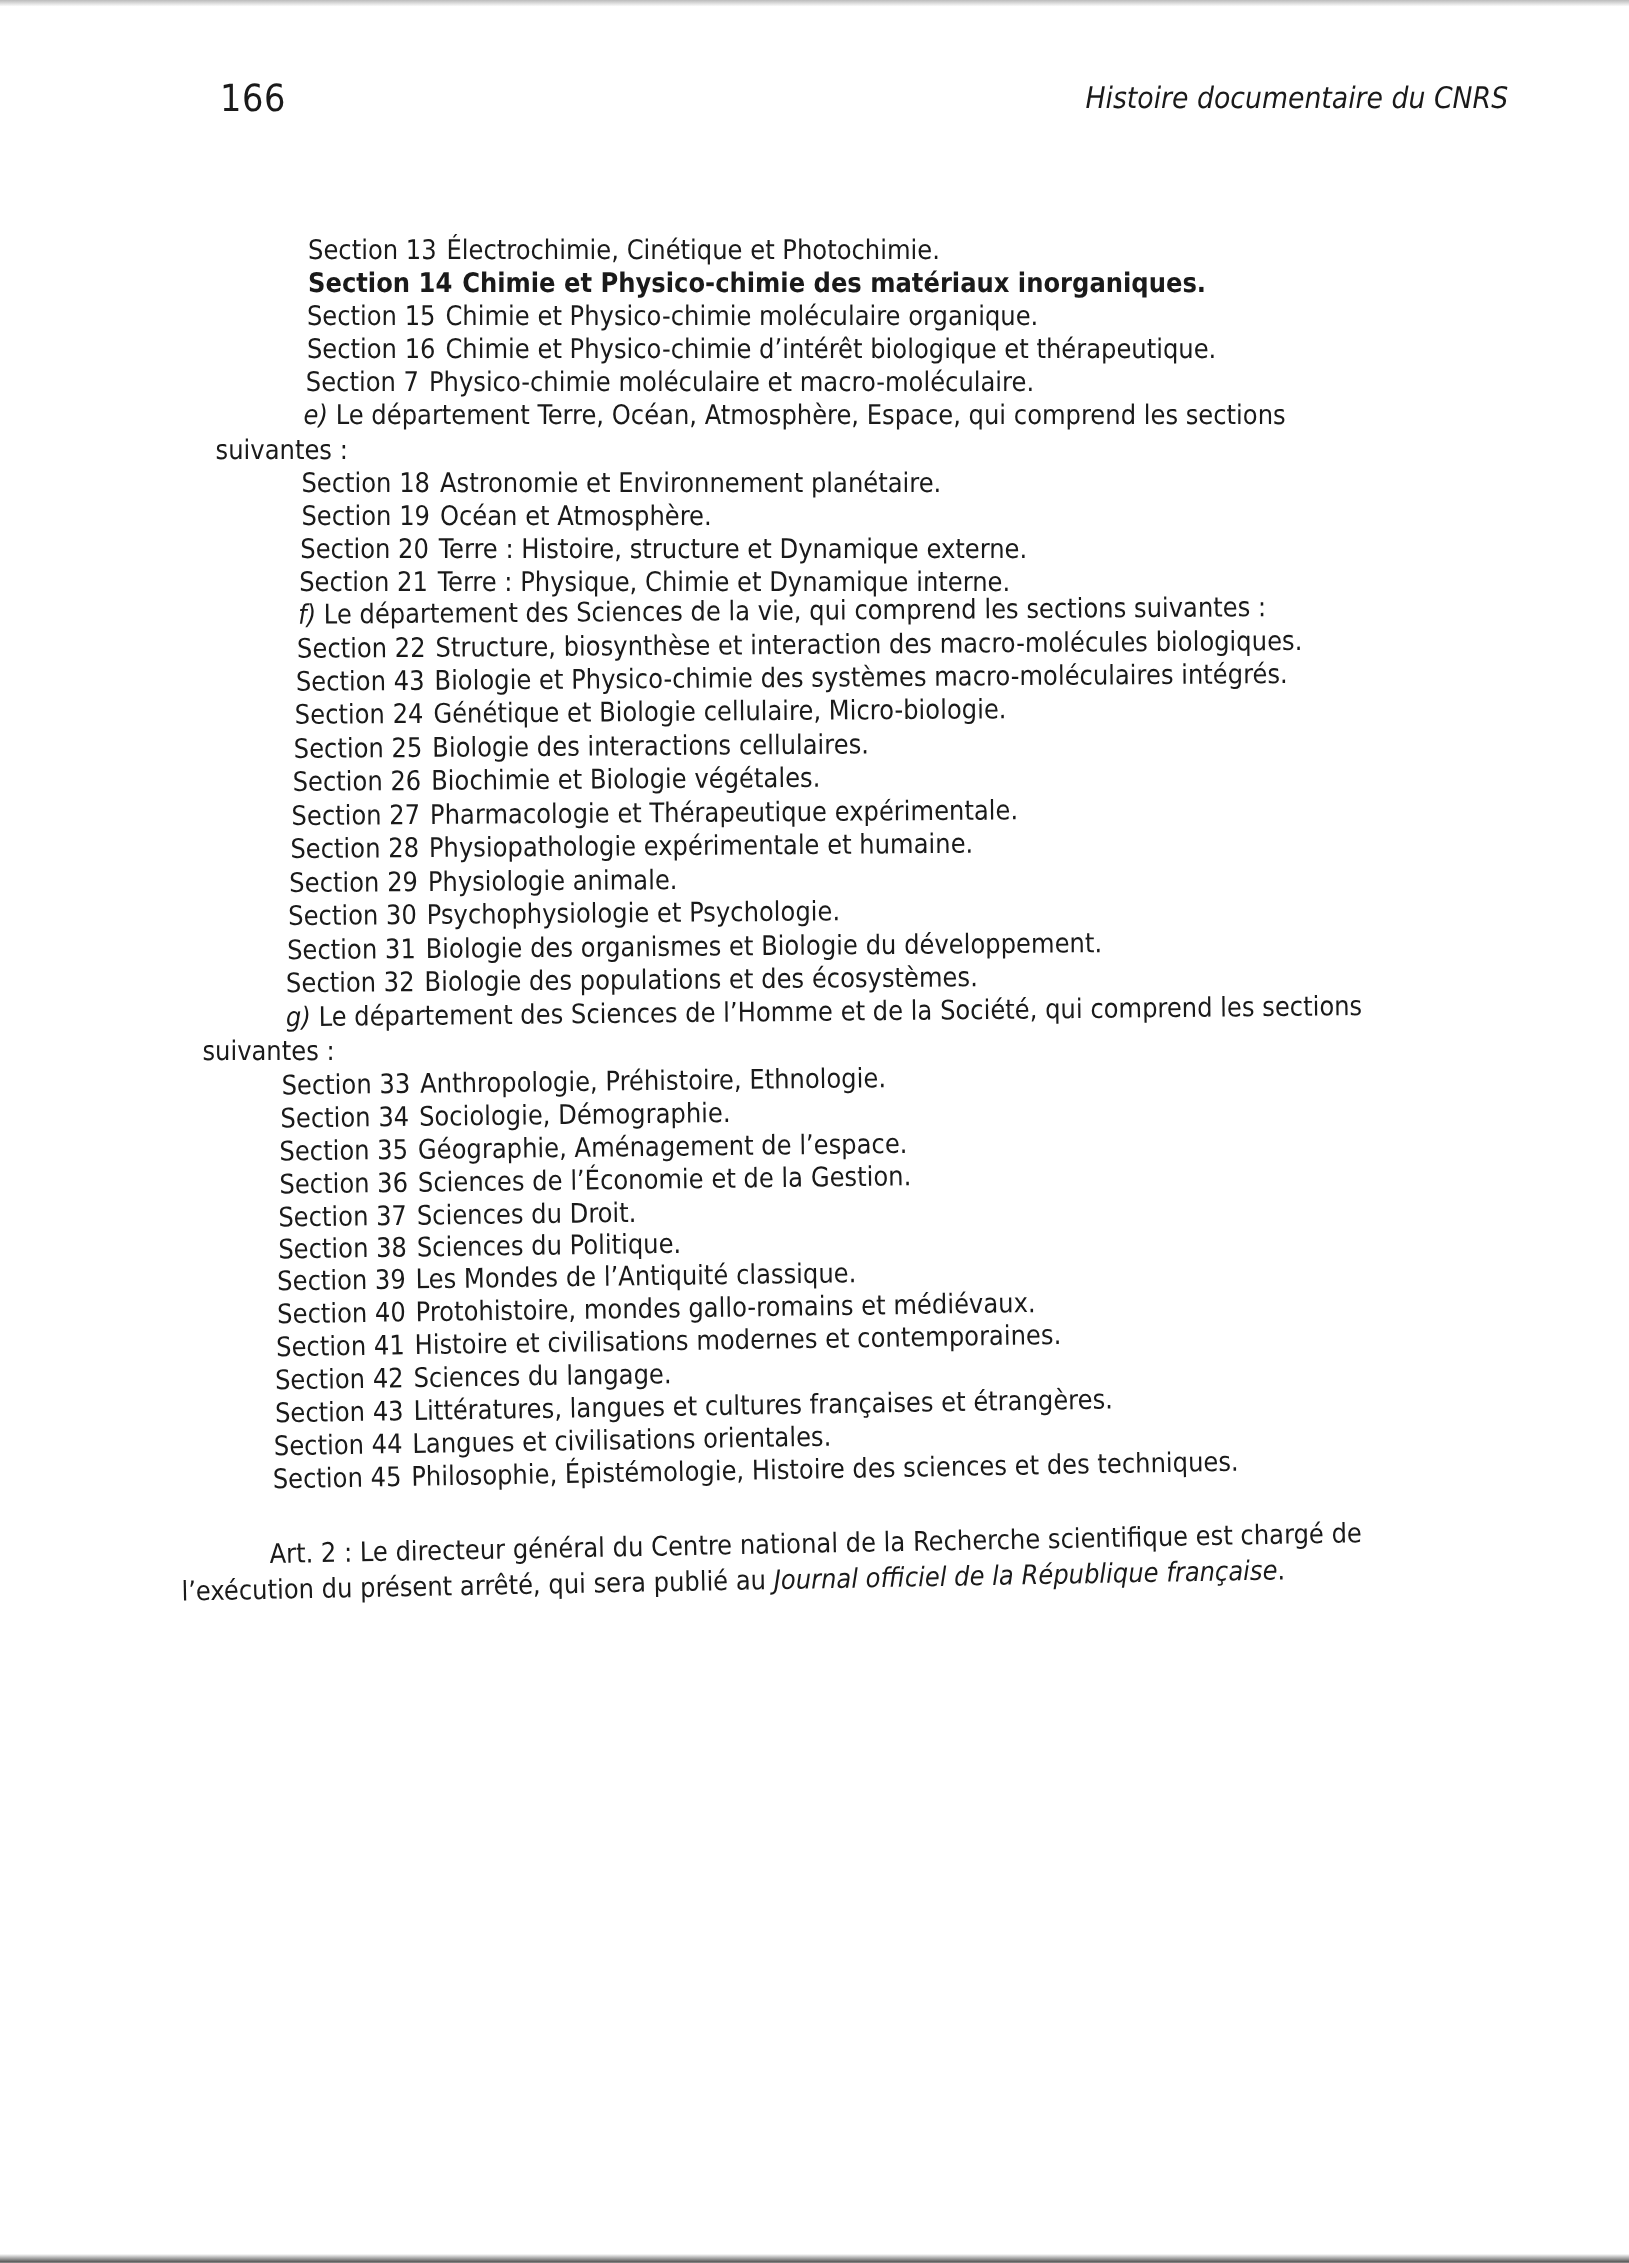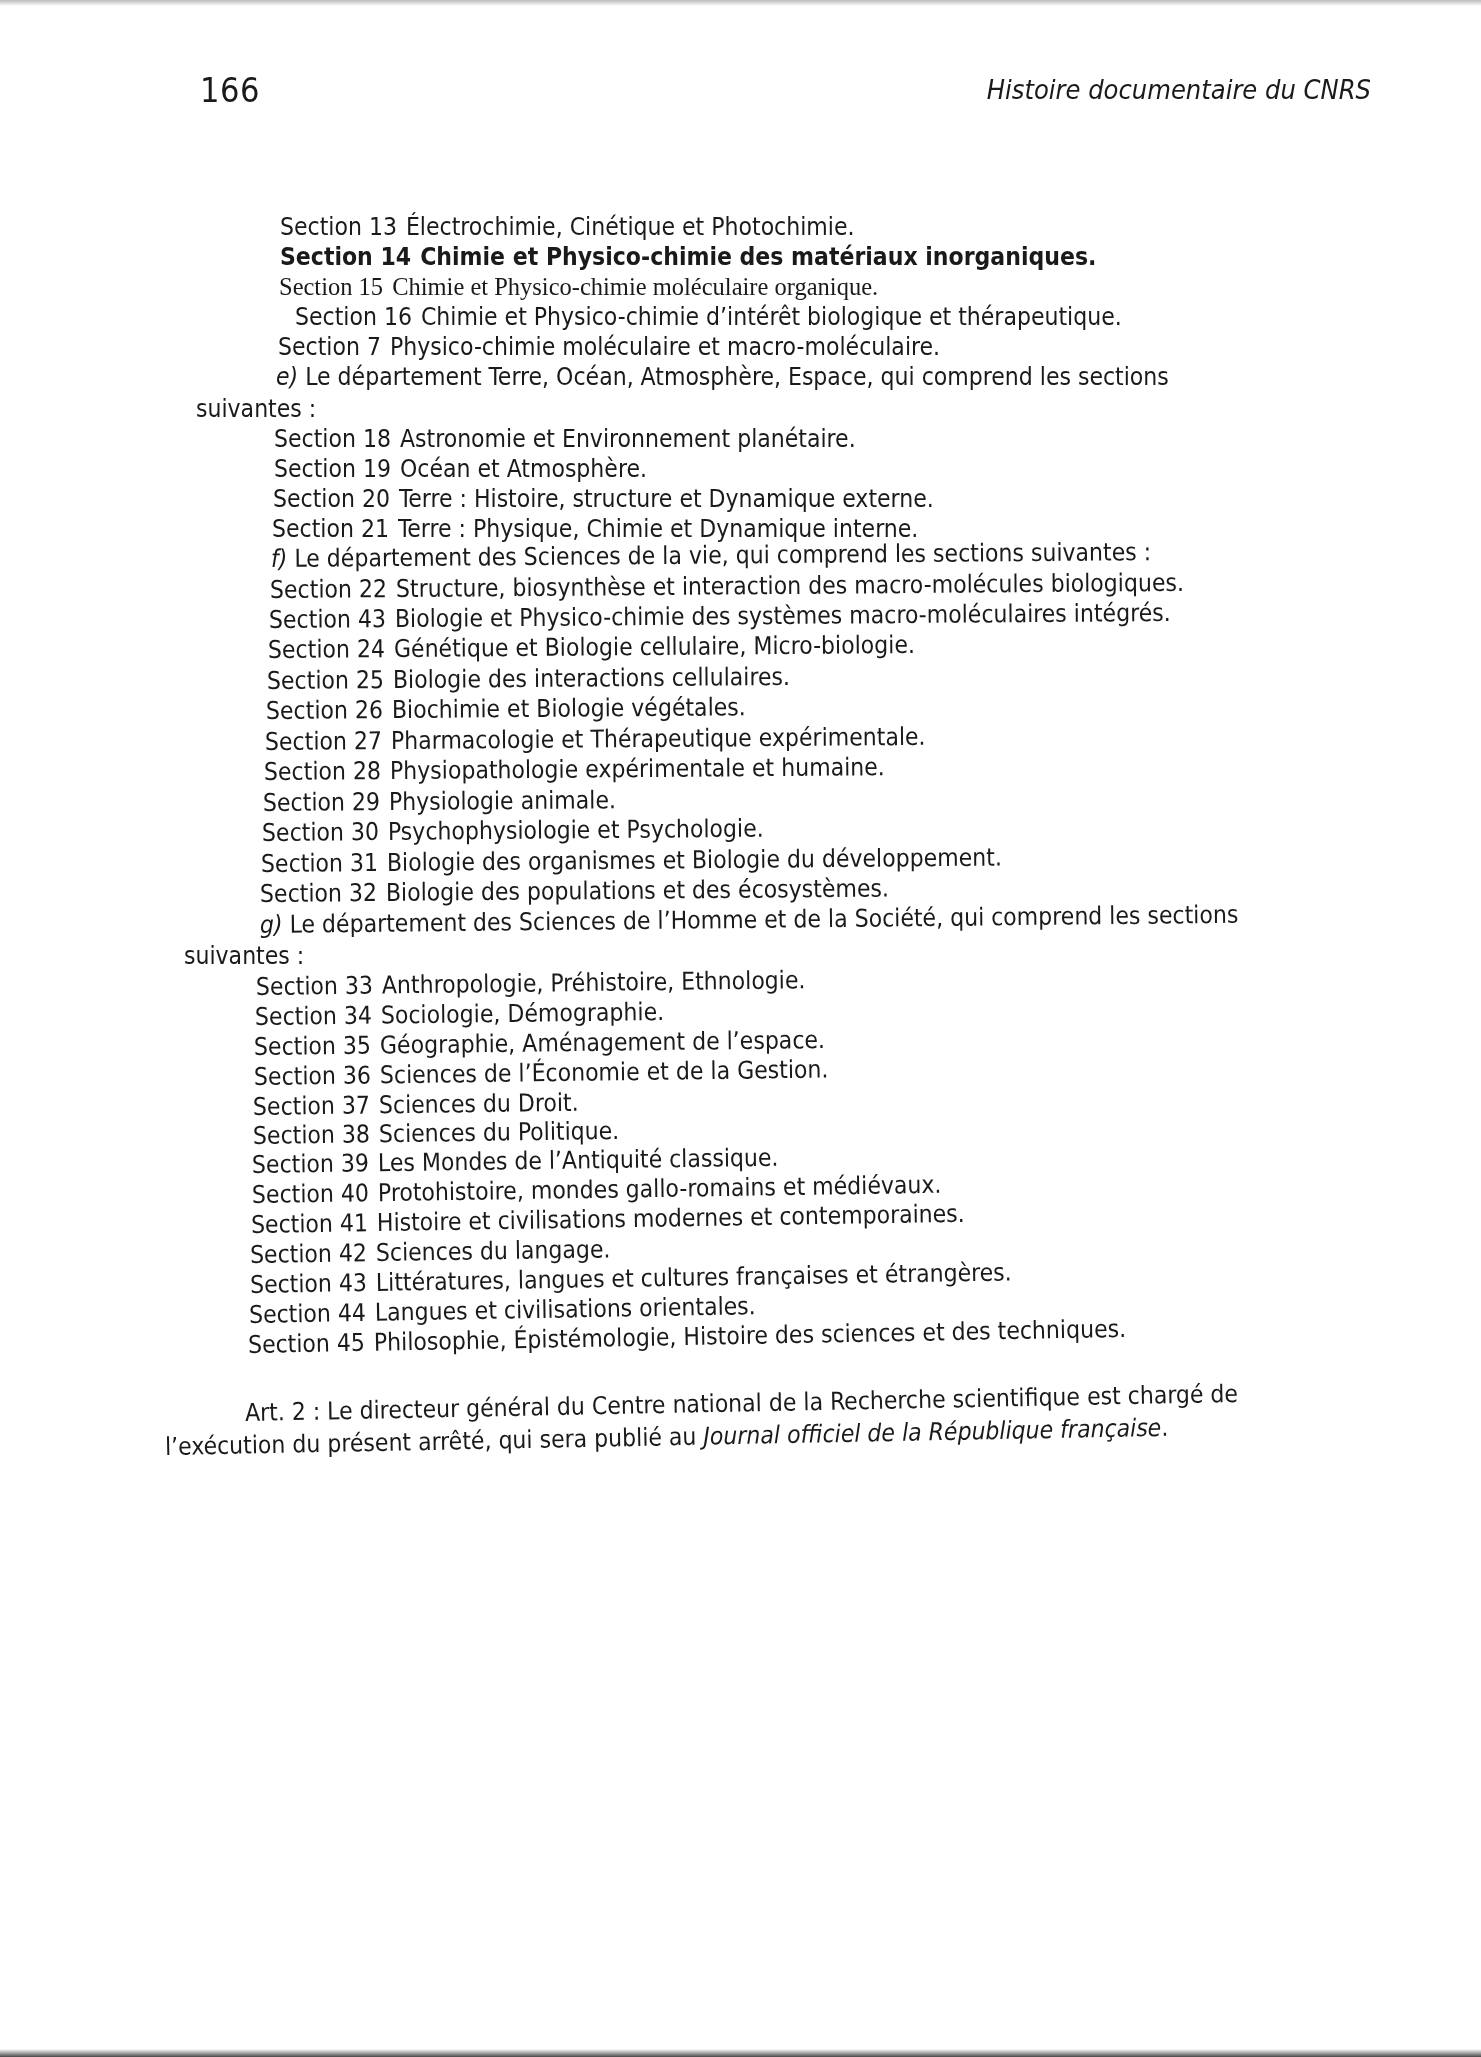--- a/index.html
+++ b/index.html
@@ -62,24 +62,24 @@
 
 <div class="page-number">166</div>
 <div class="running-head">Histoire documentaire du CNRS</div>
 
 <div class="line" style="left:280px; top:212px;">
   <span class="num">Section 13</span><span>Électrochimie, Cinétique et Photochimie.</span>
 </div>
 <div class="line" style="left:280px; top:242px;font-weight:bold;">
   <span class="num">Section 14</span><span>Chimie et Physico-chimie des matériaux inorganiques.</span>
 </div>
-<div class="line" style="left:279px; top:272px;font-family:Liberation Serif, serif;">
+<div class="line" style="left:279px; top:272px;">
   <span class="num">Section 15</span><span>Chimie et Physico-chimie moléculaire organique.</span>
 </div>
-<div class="line" style="left:279px; top:302px;margin-left:16px;">
+<div class="line" style="left:279px; top:302px;">
   <span class="num">Section 16</span><span>Chimie et Physico-chimie d’intérêt biologique et thérapeutique.</span>
 </div>
 <div class="line" style="left:278px; top:332px;">
   <span class="num">Section 7</span><span>Physico-chimie moléculaire et macro-moléculaire.</span>
 </div>
 
 <div class="line justified" style="left:276px; top:362px; width:1096px;align-items:flex-end;">
   <span><span class="italic">e)</span> <span>Le département Terre, Océan, Atmosphère, Espace, qui comprend les sections</span></span>
 </div>
 <div class="line" style="left:196px; top:394px;">suivantes :</div>

